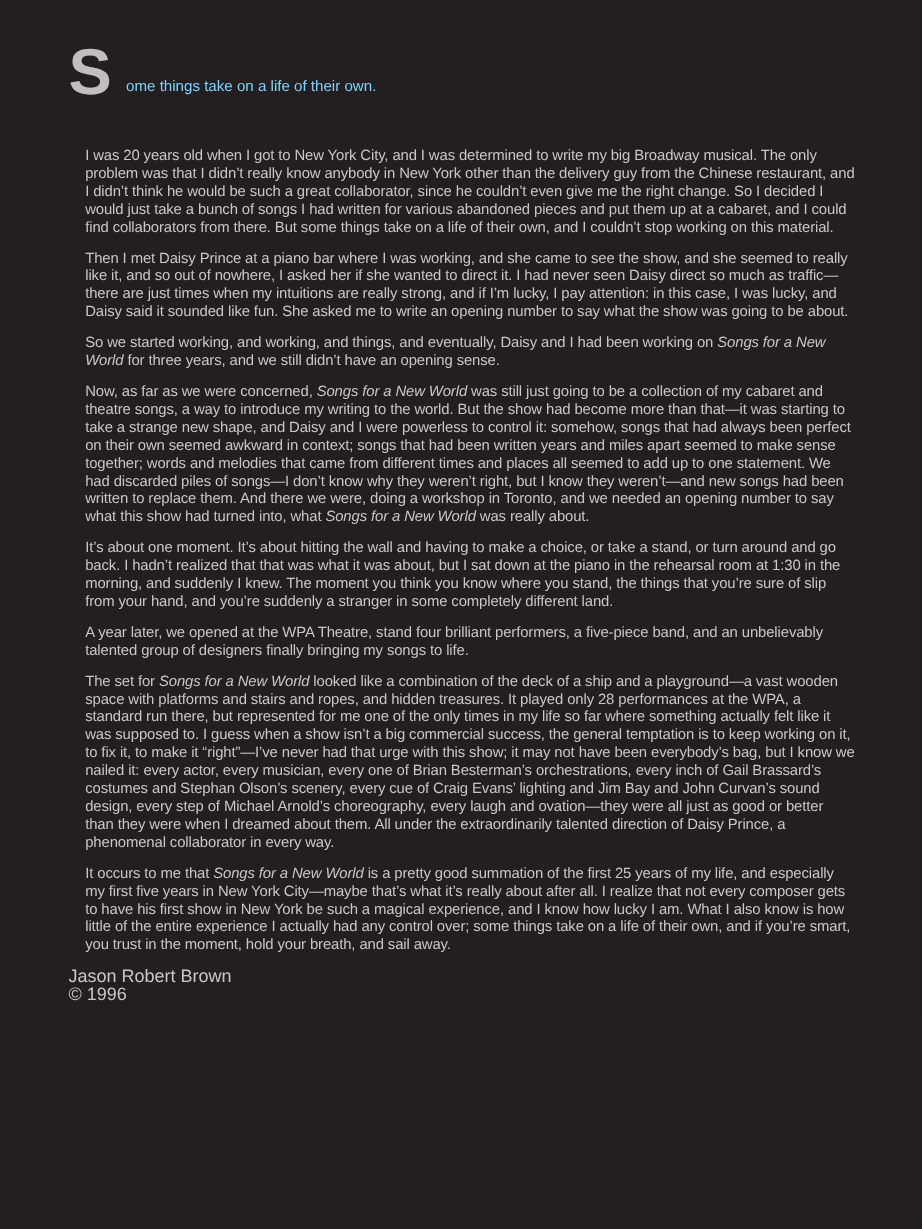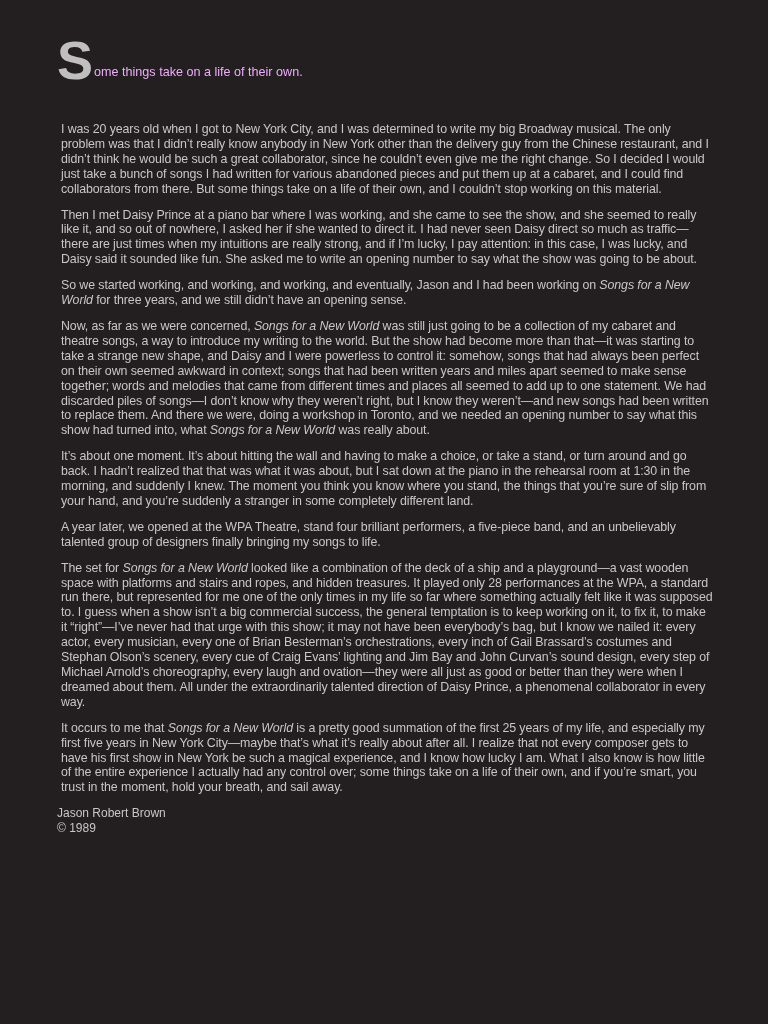--- a/index.html
+++ b/index.html
@@ -27,66 +27,66 @@
   .dropcap {
     font-size: 54px;
     font-weight: bold;
     line-height: 40px;
     color: #c0bebf;
     letter-spacing: -1px;
   }
   .heading-rest {
     font-size: 12.6px;
     line-height: 15px;
-    color: #f0abfc;
-    margin-left: 2px;
+    color: #7dd3fc;
+    margin-left: 13px;
   }
   .body-text {
     margin-top: 42px;
     width: 656px;
   }
   .body-text p {
-    margin: 0 0 11px 4px;
+    margin: 0 0 11px 14px;
     font-size: 12.4px;
     line-height: 14.9px;
     letter-spacing: -0.1px;
     color: #c9c6c7;
     text-align: left;
   }
   .body-text p em {
     font-style: italic;
   }
   .signature {
     margin-top: 5px;
-    font-size: 12px;
+    font-size: 15px;
     line-height: 15.2px;
     color: #c9c6c7;
   }
 </style>
 </head>
 <body>
 
 <div class="page">
   <div class="content">
 
     <div class="heading">
       <span class="dropcap">S</span>
       <span class="heading-rest">ome things take on a life of their own.</span>
     </div>
 
     <div class="body-text" id="paragraphs">
         <p><span>I was 20 years old when I got to New York City, and I was determined to write my big Broadway musical. The only problem was that I didn’t really know anybody in New York other than the delivery guy from the Chinese restaurant, and I didn’t think he would be such a great collaborator, since he couldn’t even give me the right change. So I decided I would just take a bunch of songs I had written for various abandoned pieces and put them up at a cabaret, and I could find collaborators from there. But some things take on a life of their own, and I couldn’t stop working on this material.</span></p>
         <p><span>Then I met Daisy Prince at a piano bar where I was working, and she came to see the show, and she seemed to really like it, and so out of nowhere, I asked her if she wanted to direct it. I had never seen Daisy direct so much as traffic—there are just times when my intuitions are really strong, and if I’m lucky, I pay attention: in this case, I was lucky, and Daisy said it sounded like fun. She asked me to write an opening number to say what the show was going to be about.</span></p>
-        <p><span>So we started working, and working, and working, and eventually, Jason and I had been working on </span><em>Songs for a New World</em><span> for three years, and we still didn’t have an opening sense.</span></p>
+        <p><span>So we started working, and working, and things, and eventually, Daisy and I had been working on </span><em>Songs for a New World</em><span> for three years, and we still didn’t have an opening sense.</span></p>
         <p><span>Now, as far as we were concerned, </span><em>Songs for a New World</em><span> was still just going to be a collection of my cabaret and theatre songs, a way to introduce my writing to the world. But the show had become more than that—it was starting to take a strange new shape, and Daisy and I were powerless to control it: somehow, songs that had always been perfect on their own seemed awkward in context; songs that had been written years and miles apart seemed to make sense together; words and melodies that came from different times and places all seemed to add up to one statement. We had discarded piles of songs—I don’t know why they weren’t right, but I know they weren’t—and new songs had been written to replace them. And there we were, doing a workshop in Toronto, and we needed an opening number to say what this show had turned into, what </span><em>Songs for a New World</em><span> was really about.</span></p>
         <p><span>It’s about one moment. It’s about hitting the wall and having to make a choice, or take a stand, or turn around and go back. I hadn’t realized that that was what it was about, but I sat down at the piano in the rehearsal room at 1:30 in the morning, and suddenly I knew. The moment you think you know where you stand, the things that you’re sure of slip from your hand, and you’re suddenly a stranger in some completely different land.</span></p>
         <p><span>A year later, we opened at the WPA Theatre, stand four brilliant performers, a five-piece band, and an unbelievably talented group of designers finally bringing my songs to life.</span></p>
         <p><span>The set for </span><em>Songs for a New World</em><span> looked like a combination of the deck of a ship and a playground—a vast wooden space with platforms and stairs and ropes, and hidden treasures. It played only 28 performances at the WPA, a standard run there, but represented for me one of the only times in my life so far where something actually felt like it was supposed to. I guess when a show isn’t a big commercial success, the general temptation is to keep working on it, to fix it, to make it “right”—I’ve never had that urge with this show; it may not have been everybody’s bag, but I know we nailed it: every actor, every musician, every one of Brian Besterman’s orchestrations, every inch of Gail Brassard’s costumes and Stephan Olson’s scenery, every cue of Craig Evans’ lighting and Jim Bay and John Curvan’s sound design, every step of Michael Arnold’s choreography, every laugh and ovation—they were all just as good or better than they were when I dreamed about them. All under the extraordinarily talented direction of Daisy Prince, a phenomenal collaborator in every way.</span></p>
         <p><span>It occurs to me that </span><em>Songs for a New World</em><span> is a pretty good summation of the first 25 years of my life, and especially my first five years in New York City—maybe that’s what it’s really about after all. I realize that not every composer gets to have his first show in New York be such a magical experience, and I know how lucky I am. What I also know is how little of the entire experience I actually had any control over; some things take on a life of their own, and if you’re smart, you trust in the moment, hold your breath, and sail away.</span></p>
       </div>
 
     <div class="signature">
       <div>Jason Robert Brown</div>
-      <div>© 1989</div>
+      <div>© 1996</div>
     </div>
 
   </div>
 </div>
 
 </body></html>

